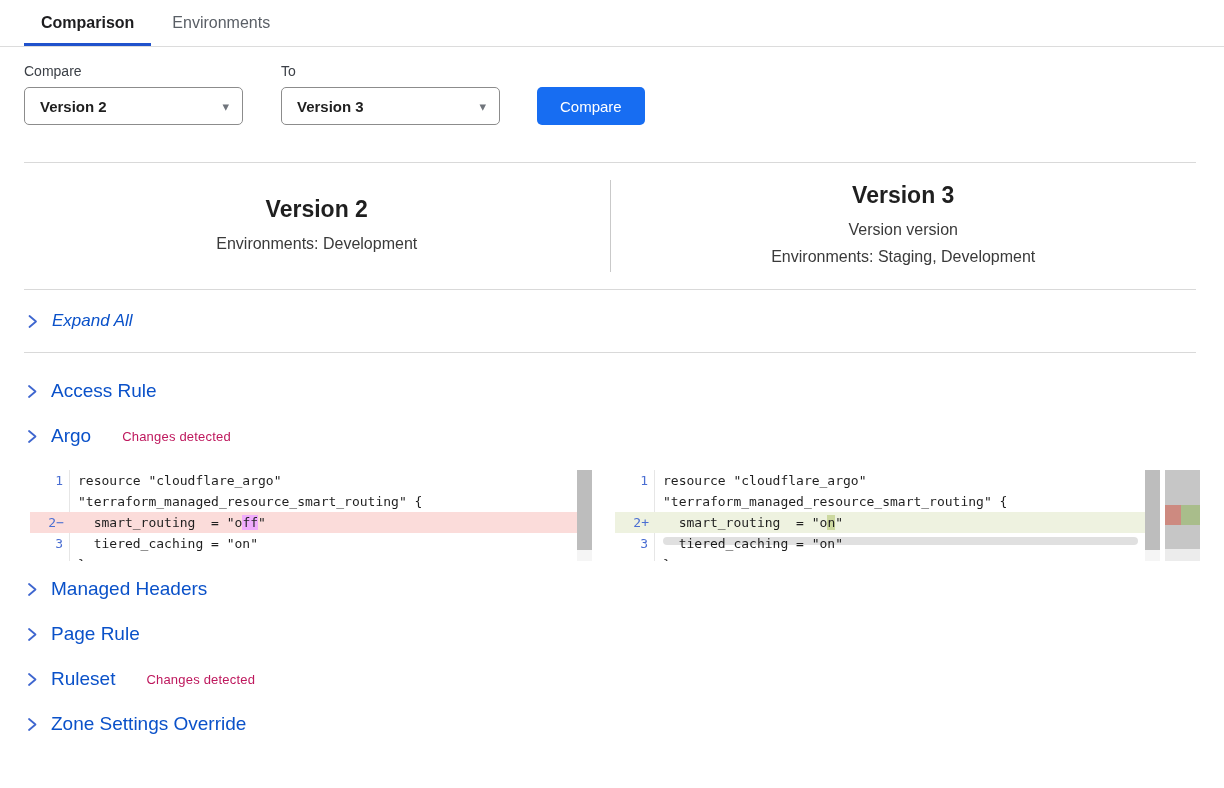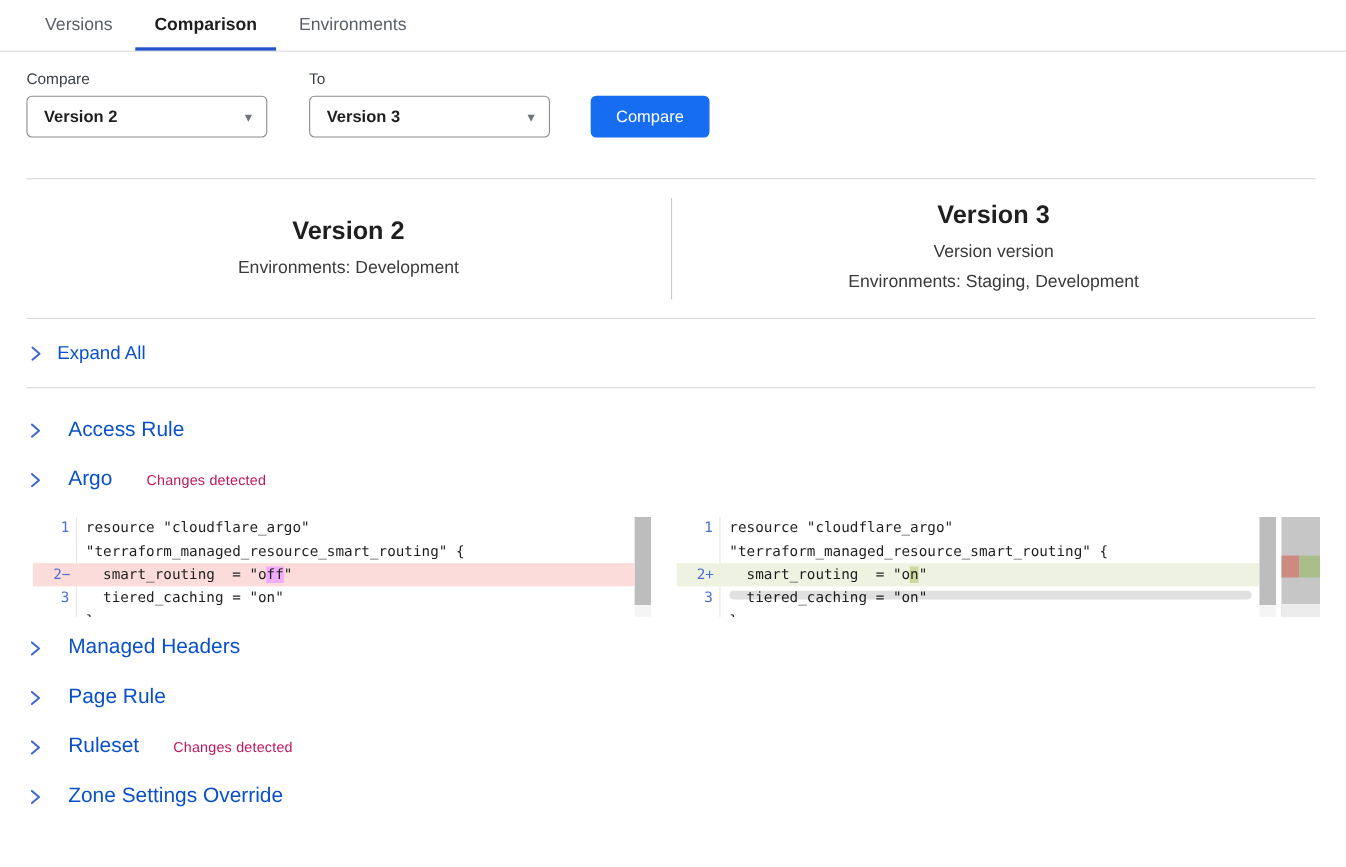--- a/index.html
+++ b/index.html
@@ -30,29 +30,29 @@
   .divider.top-gap { margin-top:37px; }
 
   
   .version-header { display:flex; align-items:center; margin:0 28px 0 24px; min-height:126px; }
   .version-col { flex:1; text-align:center; padding:10px 0; }
   .v-sep { width:1px; background:#c9c9c9; height:92px; align-self:center; }
   .v-title { font-size:23px; font-weight:700; color:#1f1f1f; margin-bottom:7px; }
   .v-sub { font-size:16px; color:#3a3a3a; line-height:27px; }
 
   
-  .expand-row { display:flex; align-items:center; padding:21px 4px 21px 26px; cursor:pointer; }
+  .expand-row { display:flex; align-items:center; padding:21px 4px 21px 26px; cursor:pointer;font-style:italic; }
   .chev { display:inline-flex; margin-right:13px; }
   .expand-label { font-size:17px; color:#0a51c9; }
 
   
   .sections { padding-top:27px; }
   .section-row { display:flex; align-items:center; padding-left:26px; margin-bottom:23px;
                  cursor:pointer; }
-  .section-title { font-size:19px; color:#0a51c9;margin-left:11px; }
+  .section-title { font-size:19px; color:#0a51c9; }
   .badge { font-size:13px; color:#be185d; margin-left:31px; letter-spacing:.2px;text-align:right; }
 
   
   .diff { display:flex; gap:23px; margin:1px 24px 17px 30px; }
   .panel { position:relative; display:flex; height:91px; overflow:hidden; }
   .panel.left  { flex:0 0 562px; }
   .panel.right { flex:0 0 585px; }
   .code-area { flex:1; overflow:hidden; font-family:"DejaVu Sans Mono", monospace;
                font-size:13px; line-height:21px; }
   .code-line { display:flex; height:21px; white-space:pre; }
@@ -71,21 +71,20 @@
   .mm-del { flex:0 0 16px; background:#cd8a80; }
   .mm-add { flex:1; background:#a9bd8b; }
   .mm-bottom { position:absolute; left:0; right:0; bottom:0; height:12px; background:#ececec; }
   .hscroll { position:absolute; left:48px; right:62px; top:67px; height:8px;
              background:rgba(0,0,0,0.12); border-radius:4px; }
 </style>
 </head>
 <body>
 
 <nav class="tabbar">
-    <div class="tab">Versions</div>
     <div class="tab active">Comparison</div>
     <div class="tab">Environments</div>
   </nav>
 
 <div class="form-row">
   <div class="field">
     <span class="field-label">Compare</span>
     <div class="select">
       <span class="select-value">Version 2</span>
       <span class="caret">▾</span>

